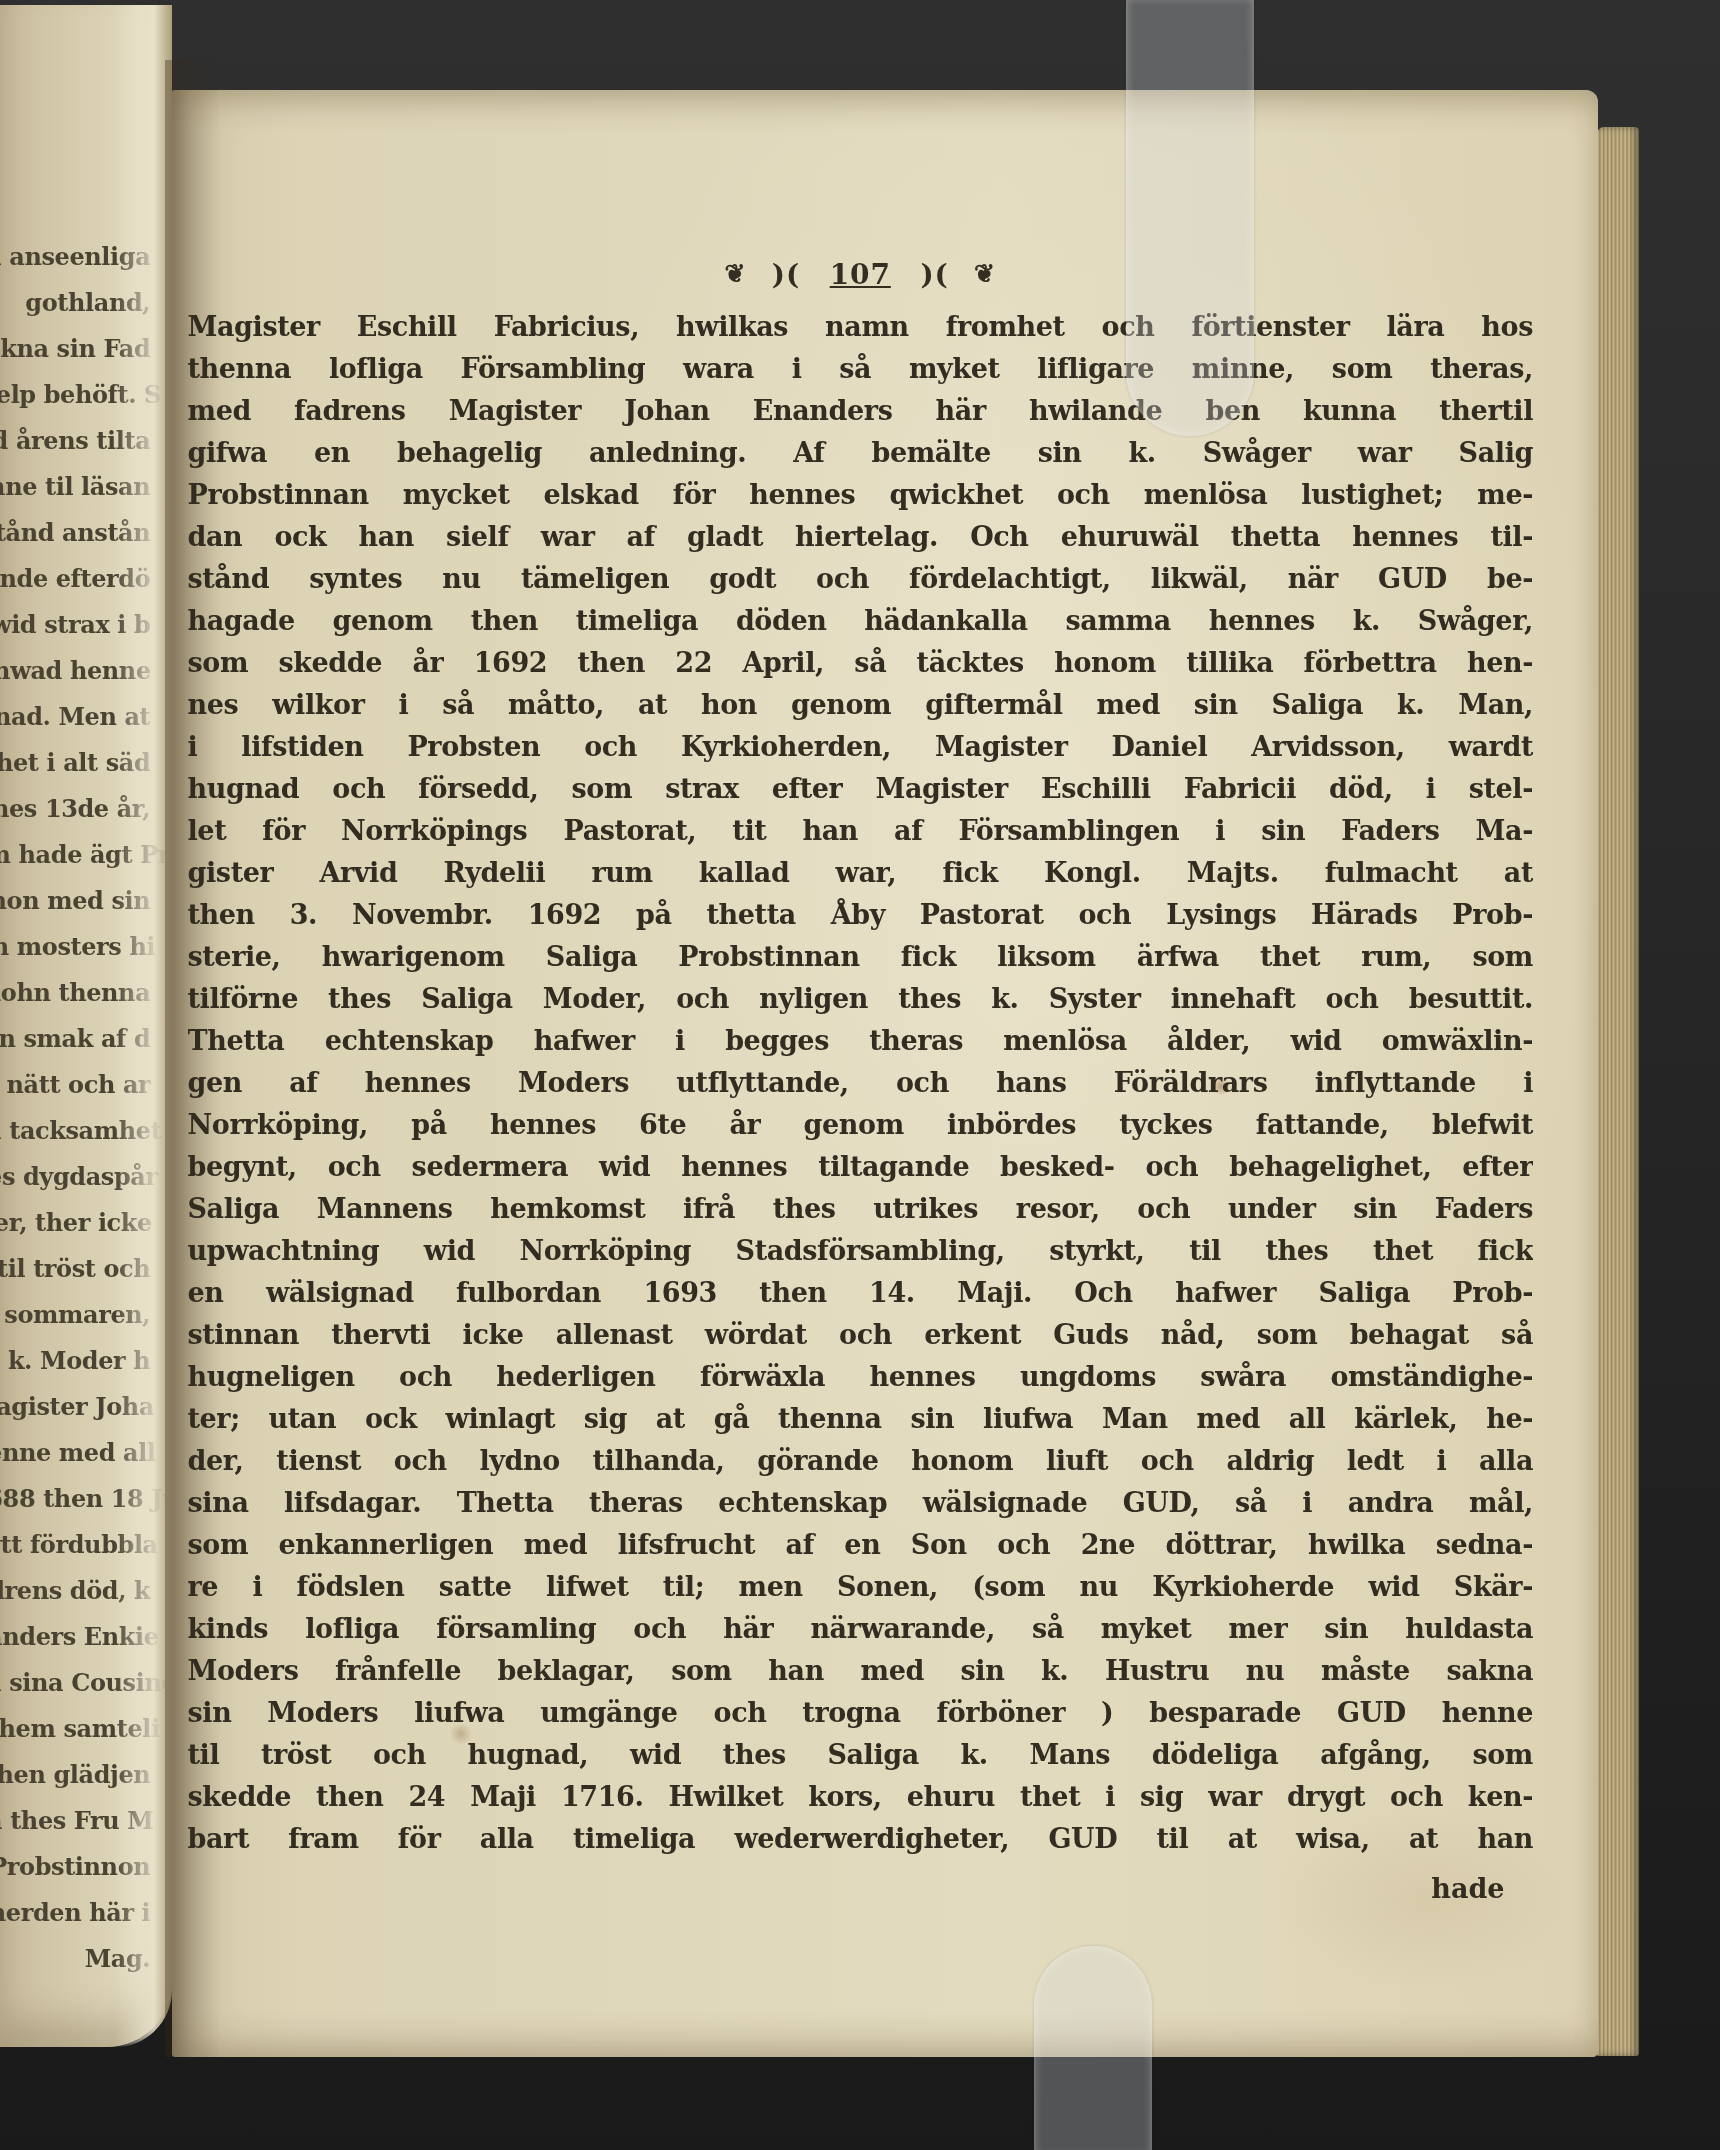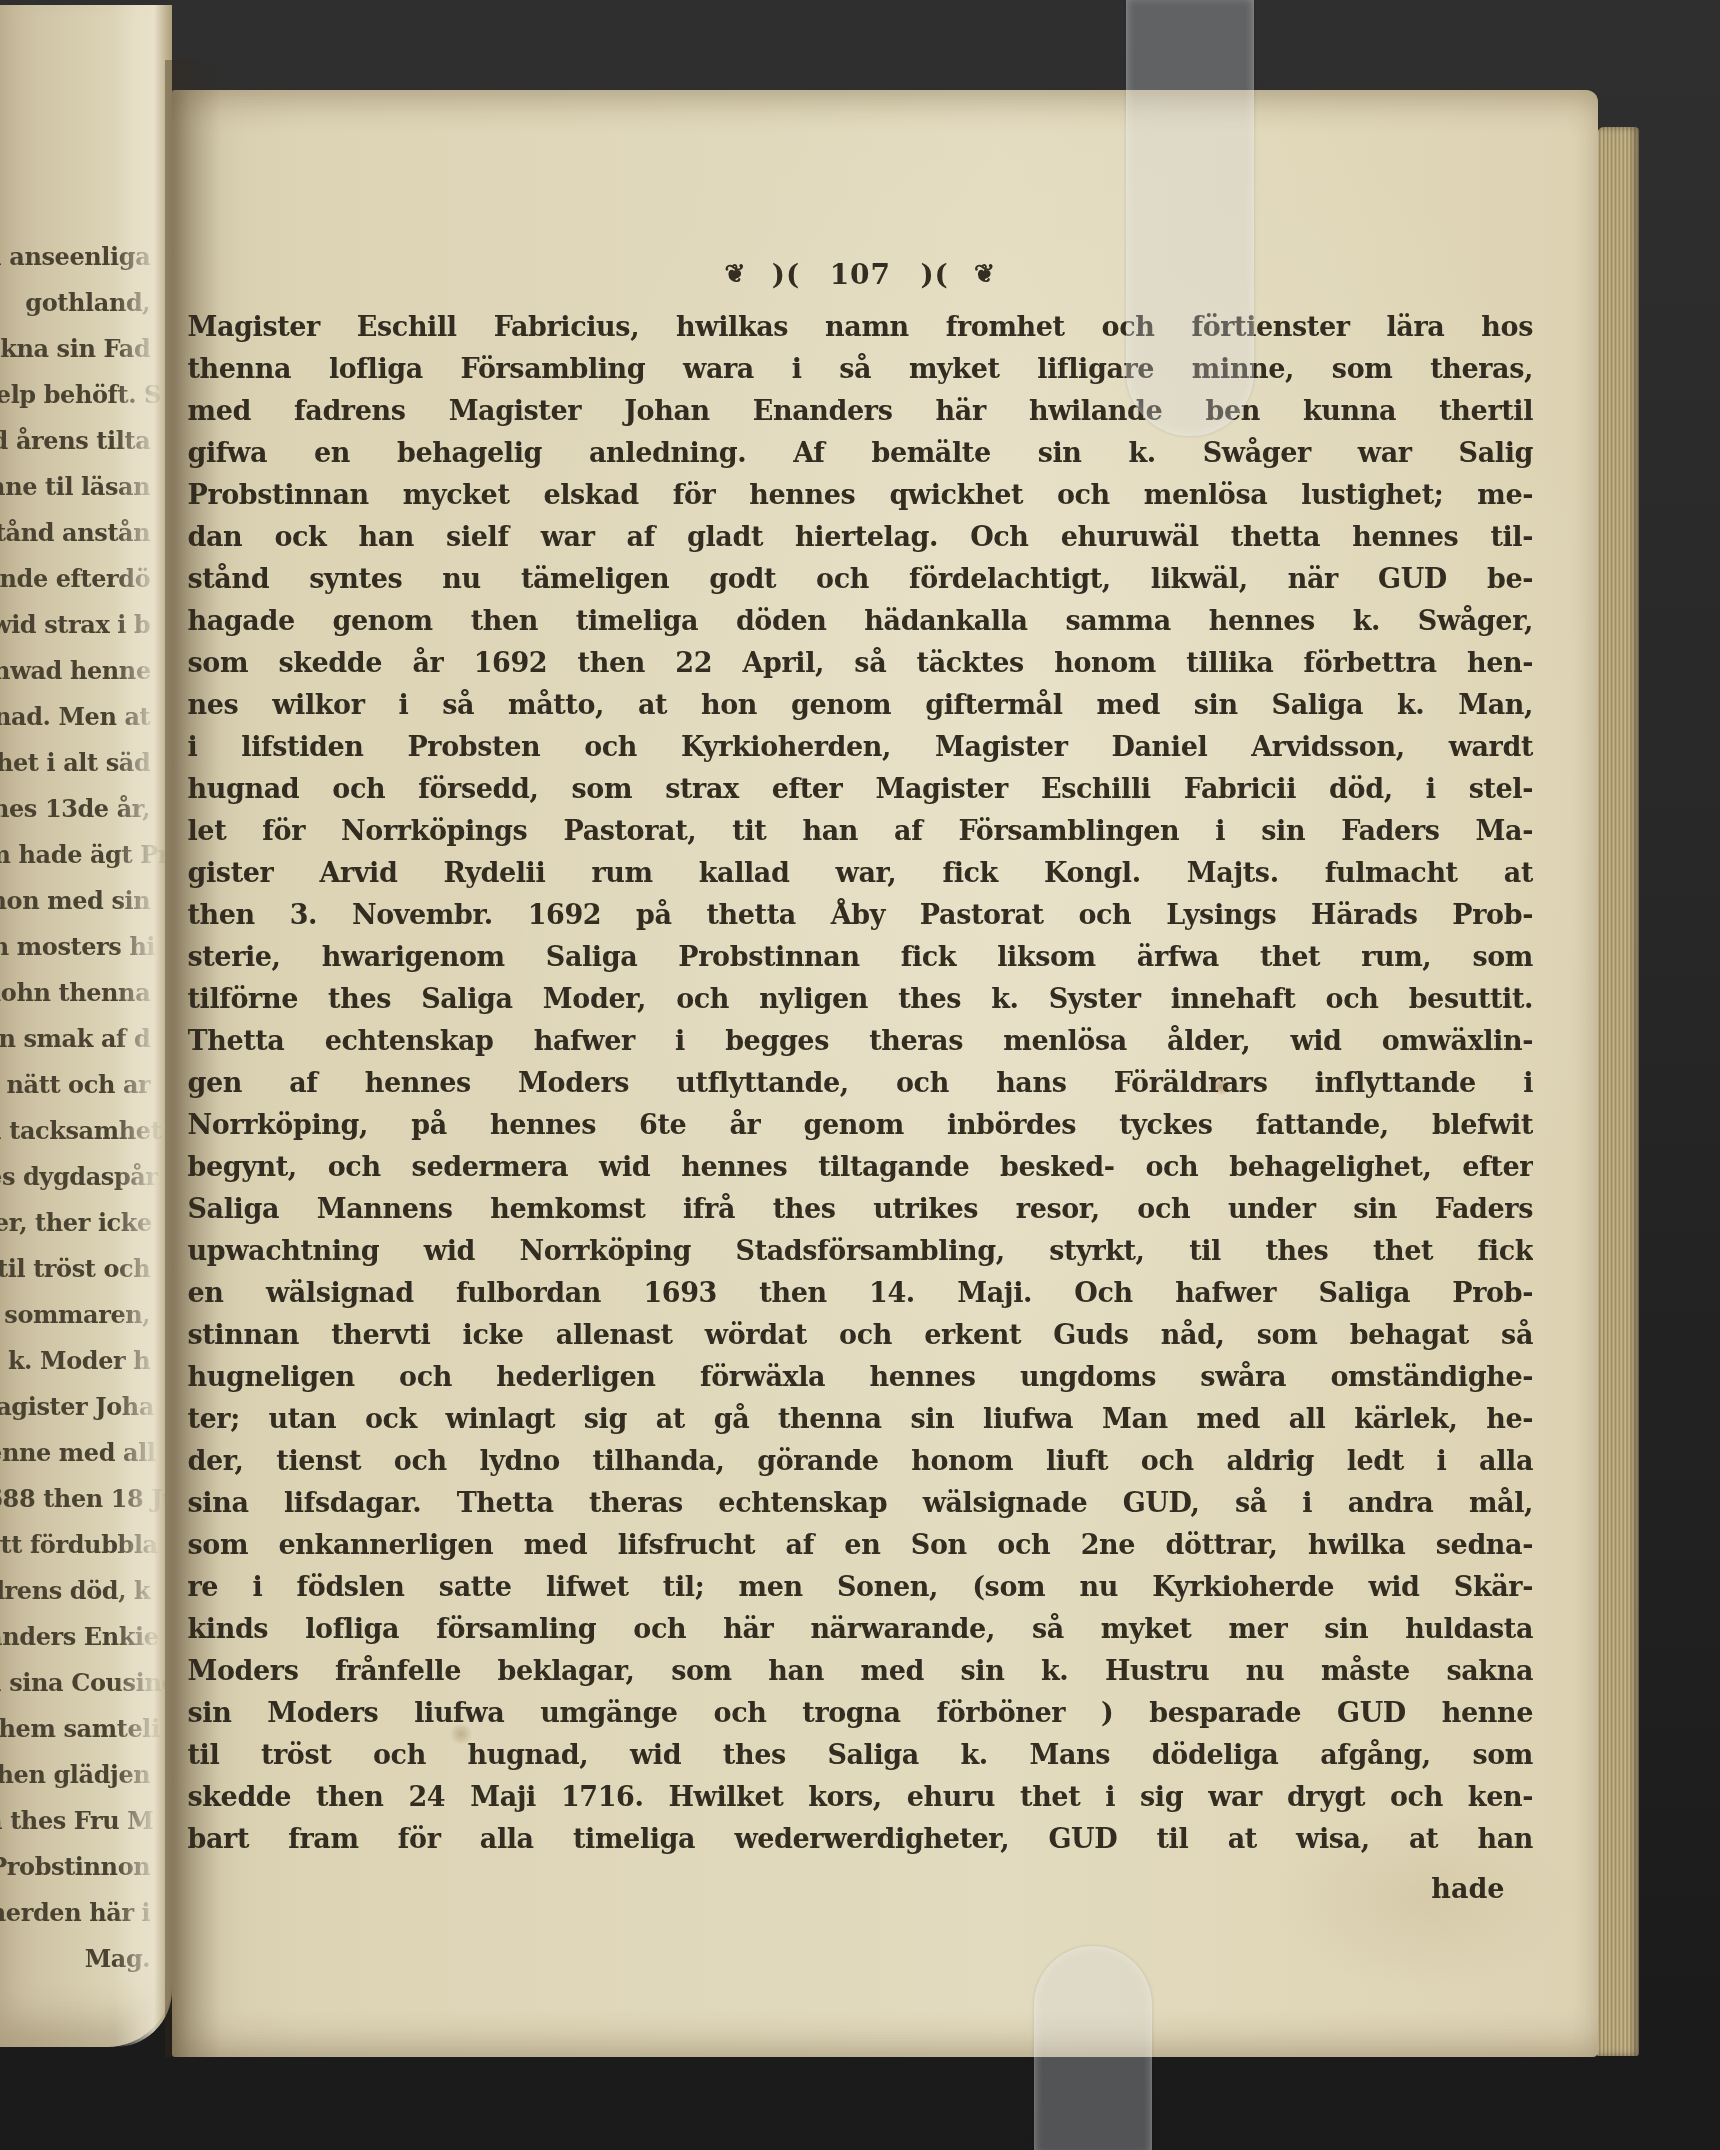--- a/index.html
+++ b/index.html
@@ -35,21 +35,21 @@
                         inset 0 -18px 30px rgba(110,90,55,.16);
              border-radius:2.6px 12px 5.2px 3.5px;}
   .stain{position:absolute;border-radius:50%;pointer-events:none;}
   .stain-a{left:1039px;top:988px;width:20px;height:17px;background:radial-gradient(circle,rgba(130,85,35,.45),transparent 70%);}
   .stain-b{left:276px;top:1634px;width:26px;height:20px;background:radial-gradient(circle,rgba(120,90,45,.30),transparent 70%);}
 
   .header{position:absolute;top:168px;left:15.5px;right:65px;text-align:center;
           font-weight:bold;font-size:28px;color:#332d22;letter-spacing:0.9px;}
   .header .orn{font-size:25px;position:relative;top:-1.7px;}
   .header .brk{margin:0 14.7px;}
-  .header .pagenum{margin:0 4.3px;}
+  .header .pagenum{margin:0 4.3px;text-decoration:underline;}
 
   .body-text{position:absolute;top:216px;left:15.5px;right:65px;}
   .text-line{height:42px;line-height:42px;overflow:hidden;
              font-weight:bold;font-size:27px;color:#322c21;letter-spacing:-0.4px;
              text-align:justify;text-align-last:justify;}
 
   .sig-row{position:absolute;top:1773px;left:15.5px;right:65px;height:52px;
            font-weight:bold;font-size:27px;color:#322c21;}
   .sig{position:absolute;left:0;right:0;top:0;text-align:center;}
   .catchword{position:absolute;right:28.5px;top:9.5px;text-align:center;}

